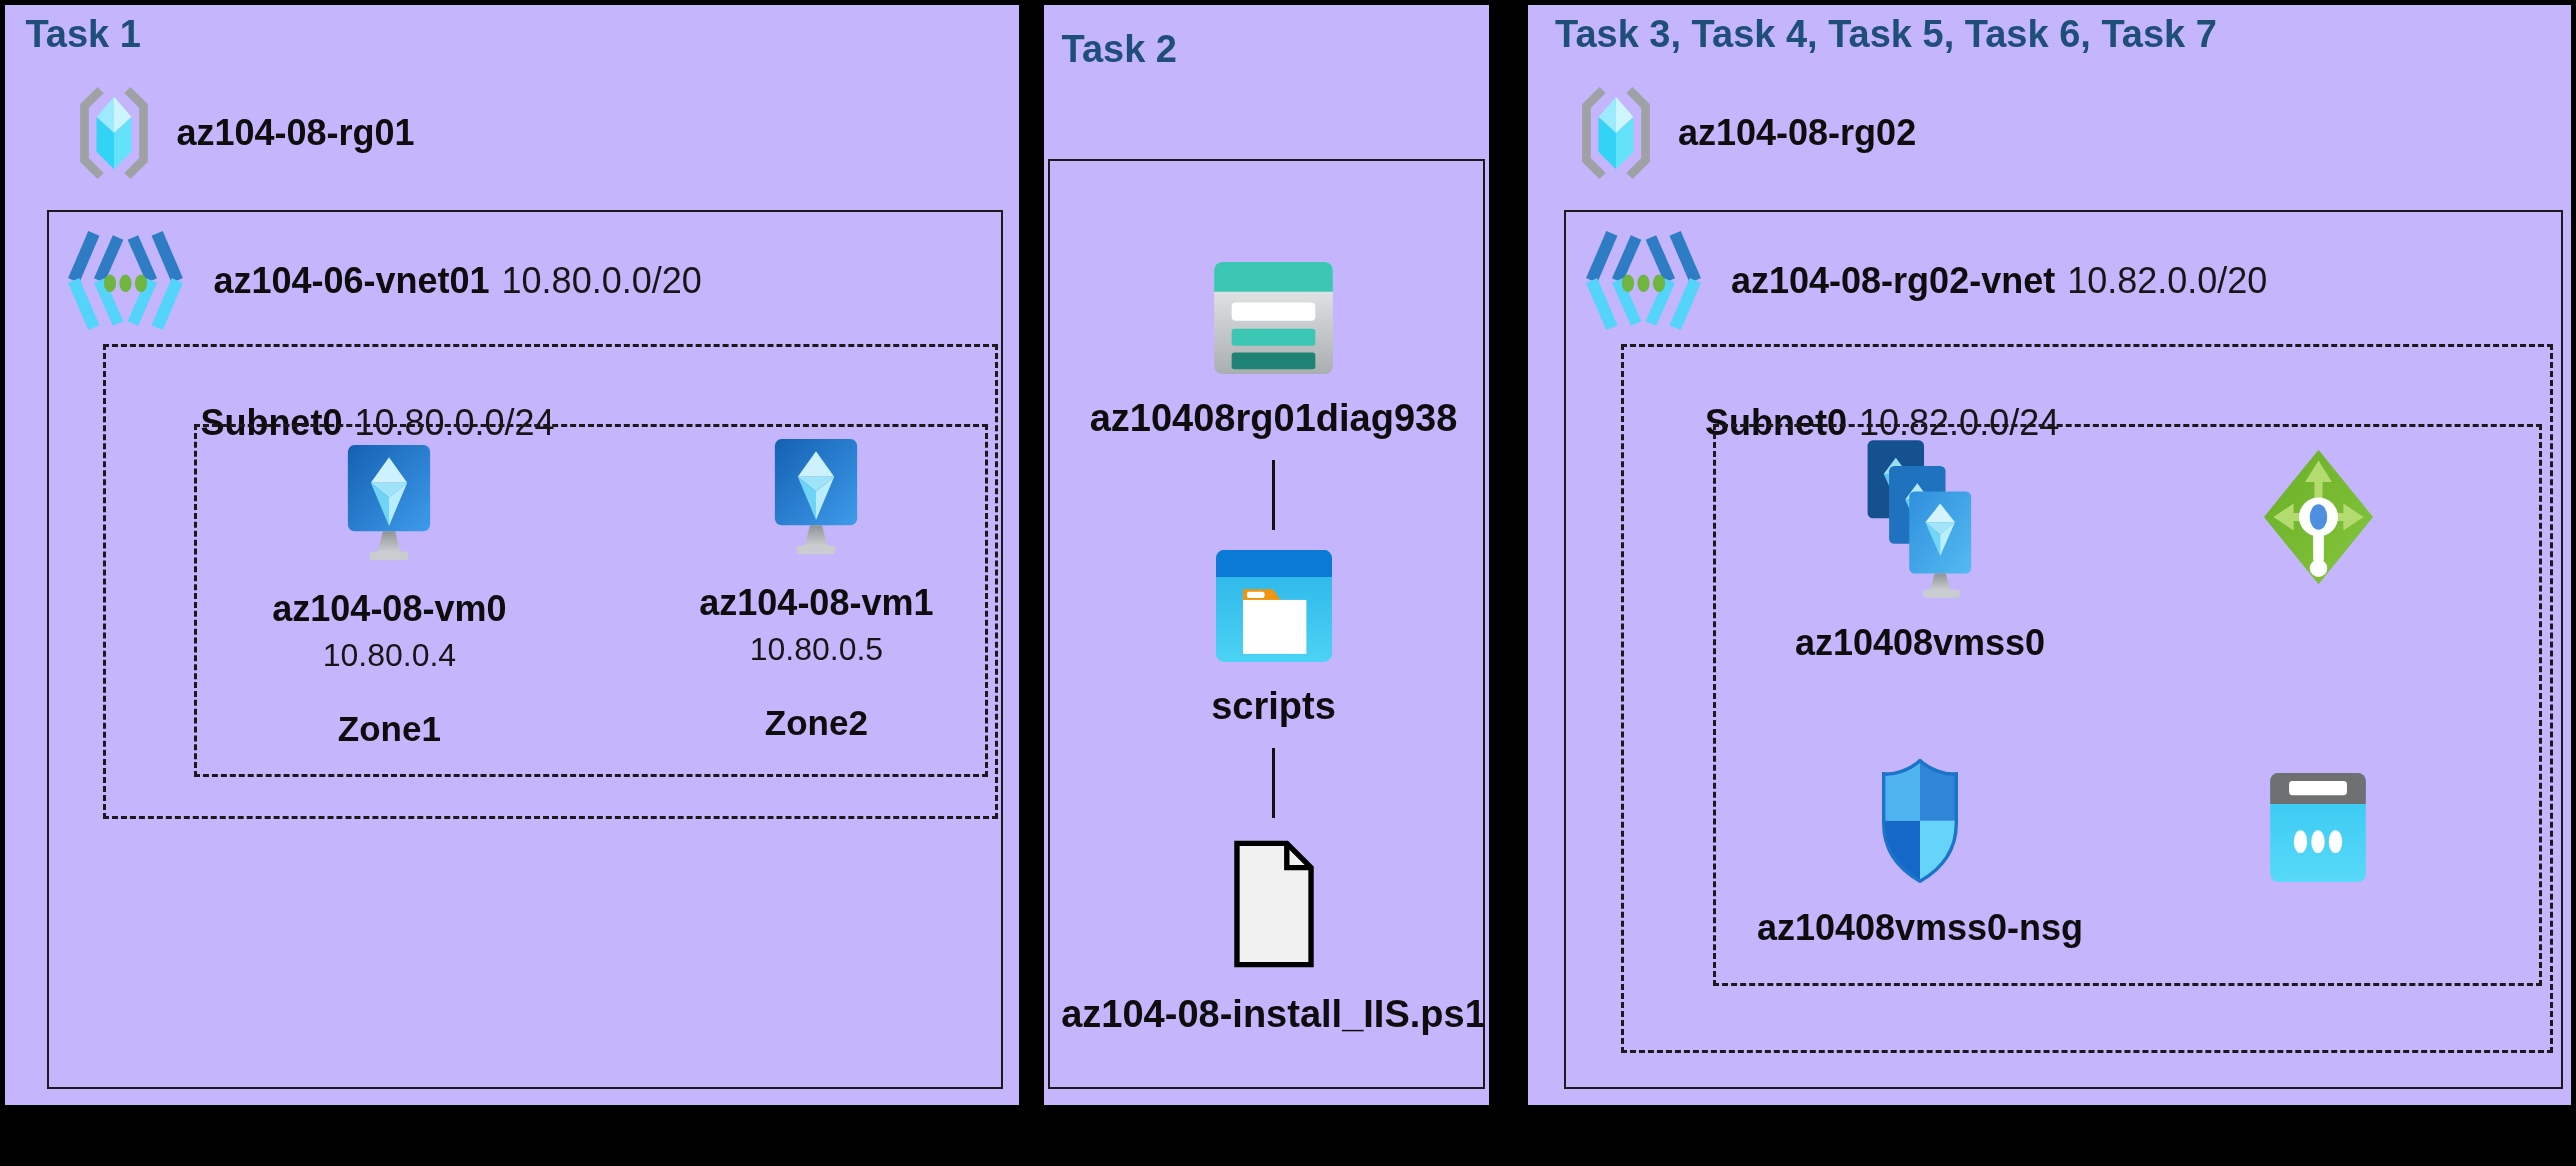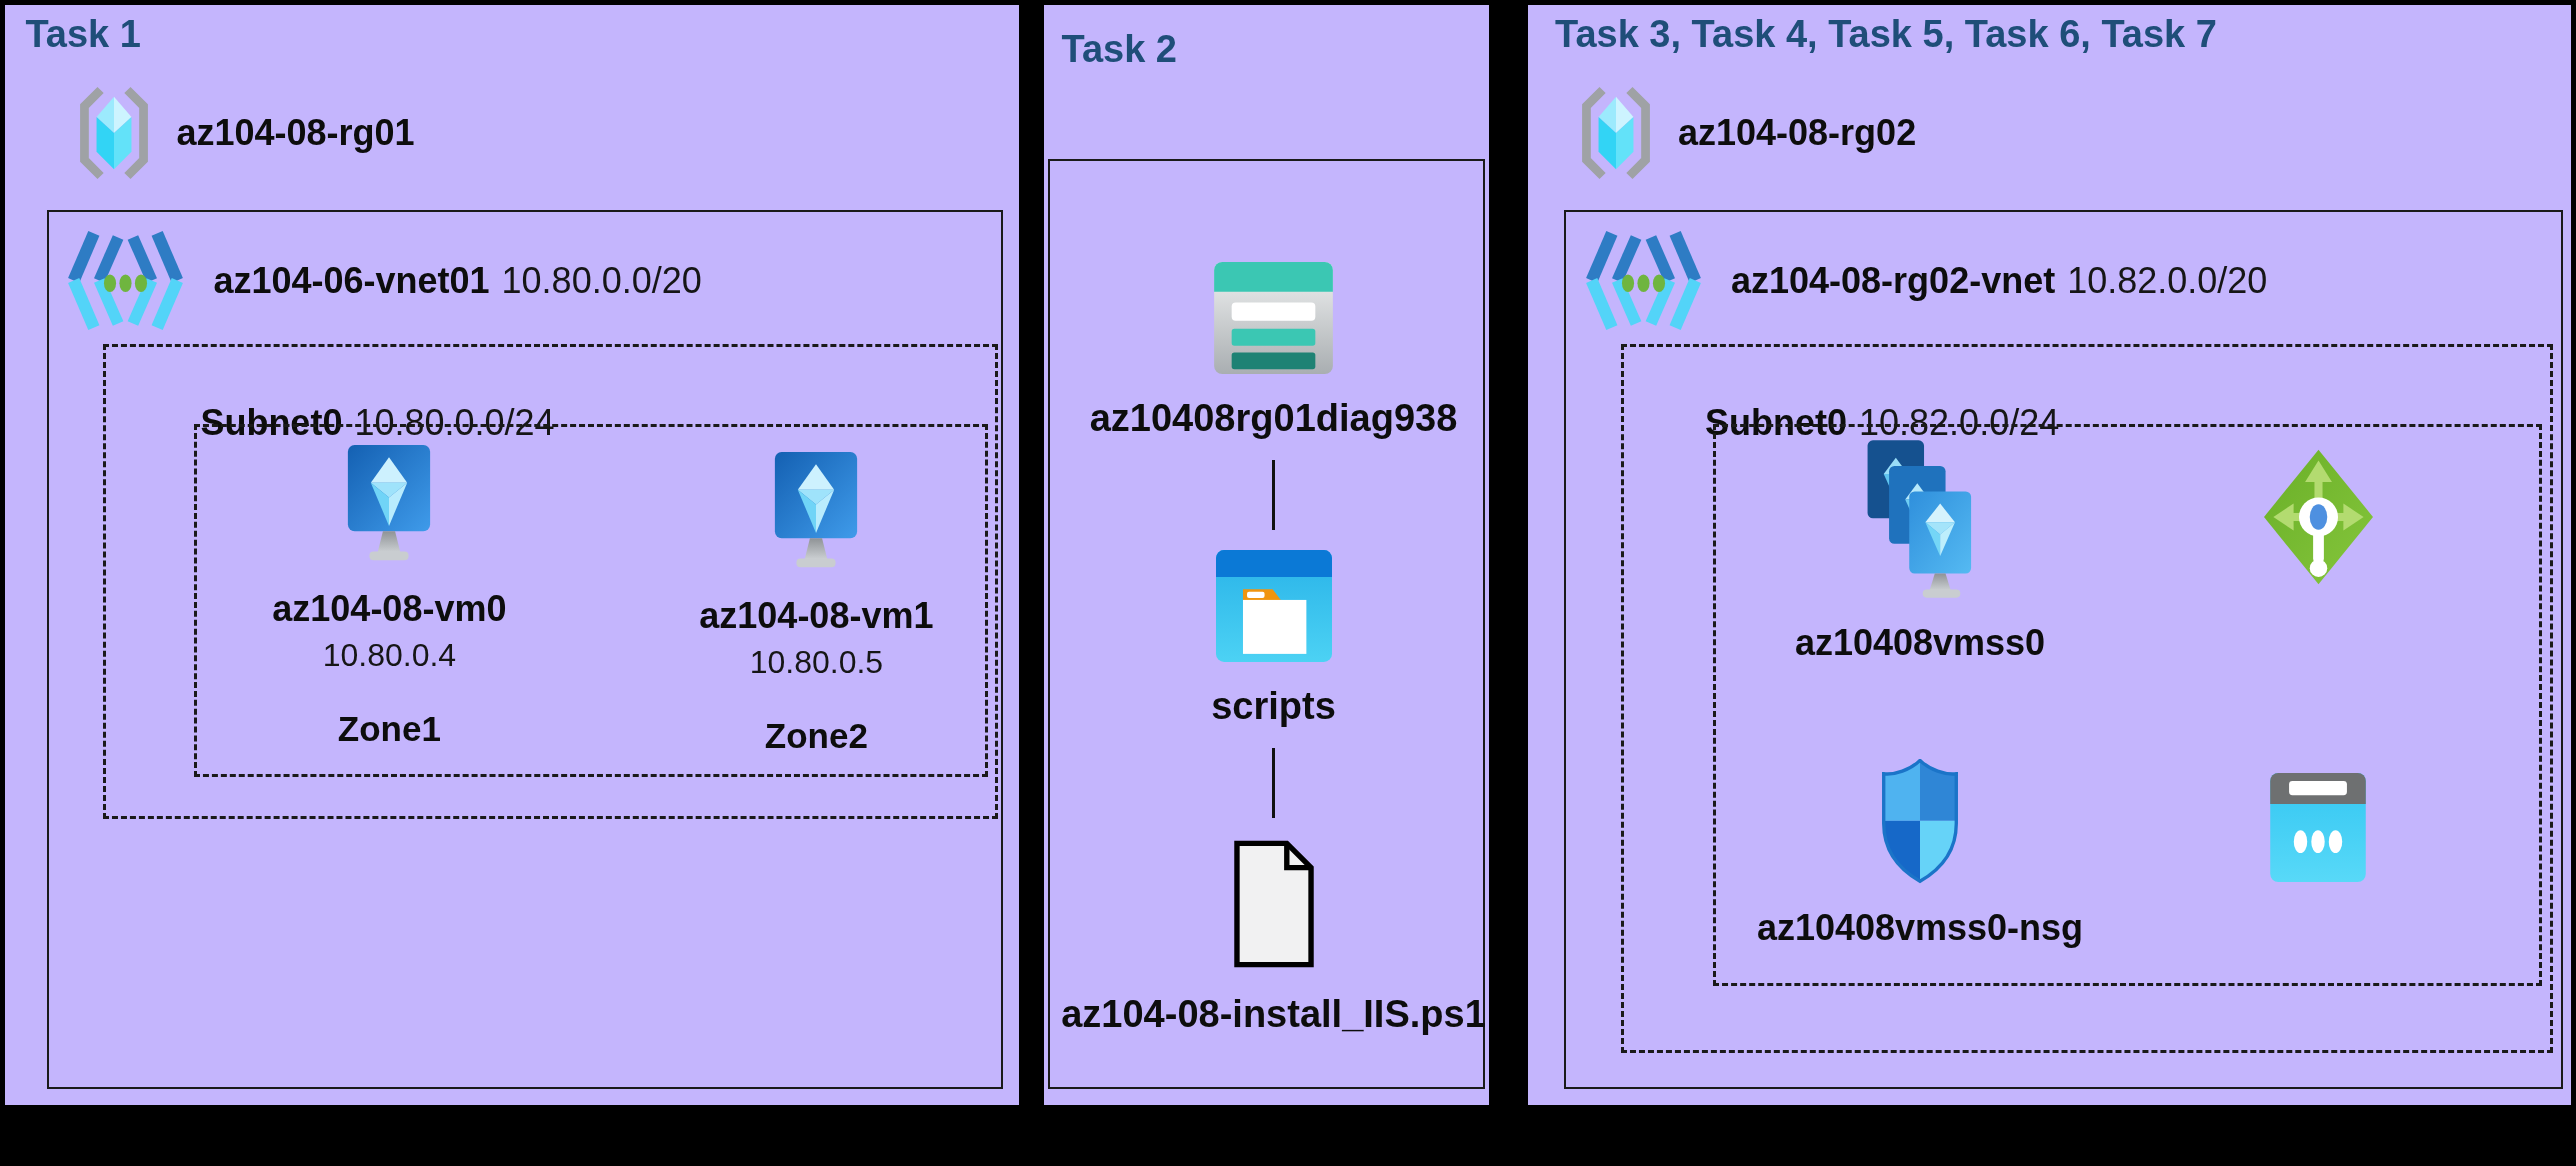--- a/index.html
+++ b/index.html
@@ -122,21 +122,21 @@
               <polygon points="92,56 65,120 65,78" fill="#b9ecfd"></polygon>
               <polygon points="56,128 74,128 82,160 48,160" fill="url(#standGrad)"></polygon>
               <rect x="36" y="158" width="58" height="13" rx="6" fill="#c9cdd0"></rect>
             </svg>
           </span>
           <span class="res-name">az104-08-vm0</span>
           <span class="vm-ip">10.80.0.4</span>
           <span class="vm-zone">Zone1</span>
         </div>
 
-        <div class="entry" style="left:484px;top:25px;width:270px;">
+        <div class="entry" style="left:484px;top:12px;width:270px;">
           <span>
             <svg width="88" height="120" viewBox="0 0 130 178">
               <rect x="4" y="0" width="122" height="128" rx="10" fill="url(#vmGrad)"></rect>
               <polygon points="65,18 92,56 38,56" fill="#cdf1fe"></polygon>
               <polygon points="38,56 92,56 65,78" fill="#9fe3fb"></polygon>
               <polygon points="38,56 65,120 65,78" fill="#70d4f7"></polygon>
               <polygon points="92,56 65,120 65,78" fill="#b9ecfd"></polygon>
               <polygon points="56,128 74,128 82,160 48,160" fill="url(#standGrad)"></polygon>
               <rect x="36" y="158" width="58" height="13" rx="6" fill="#c9cdd0"></rect>
             </svg>

